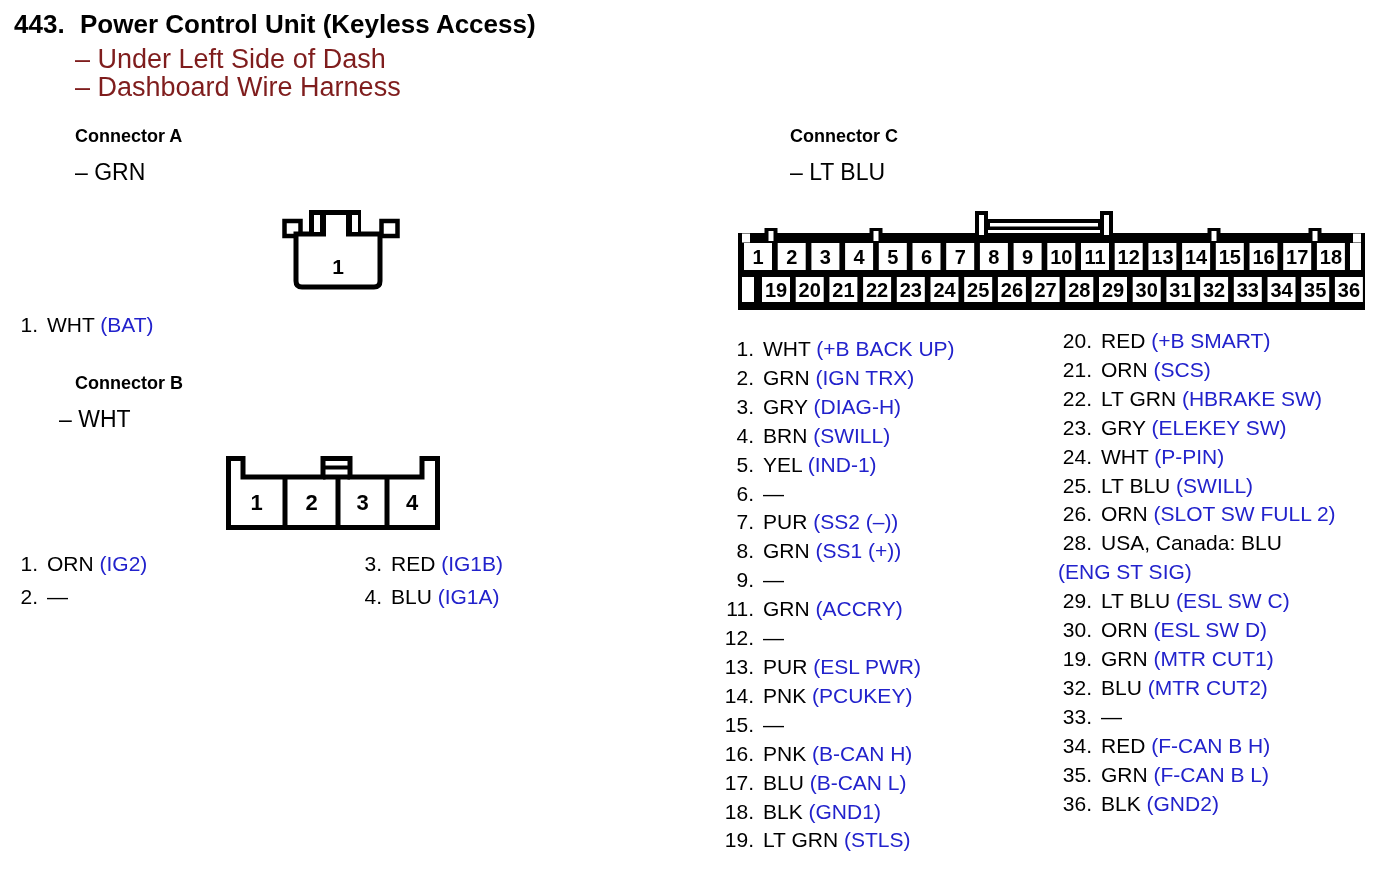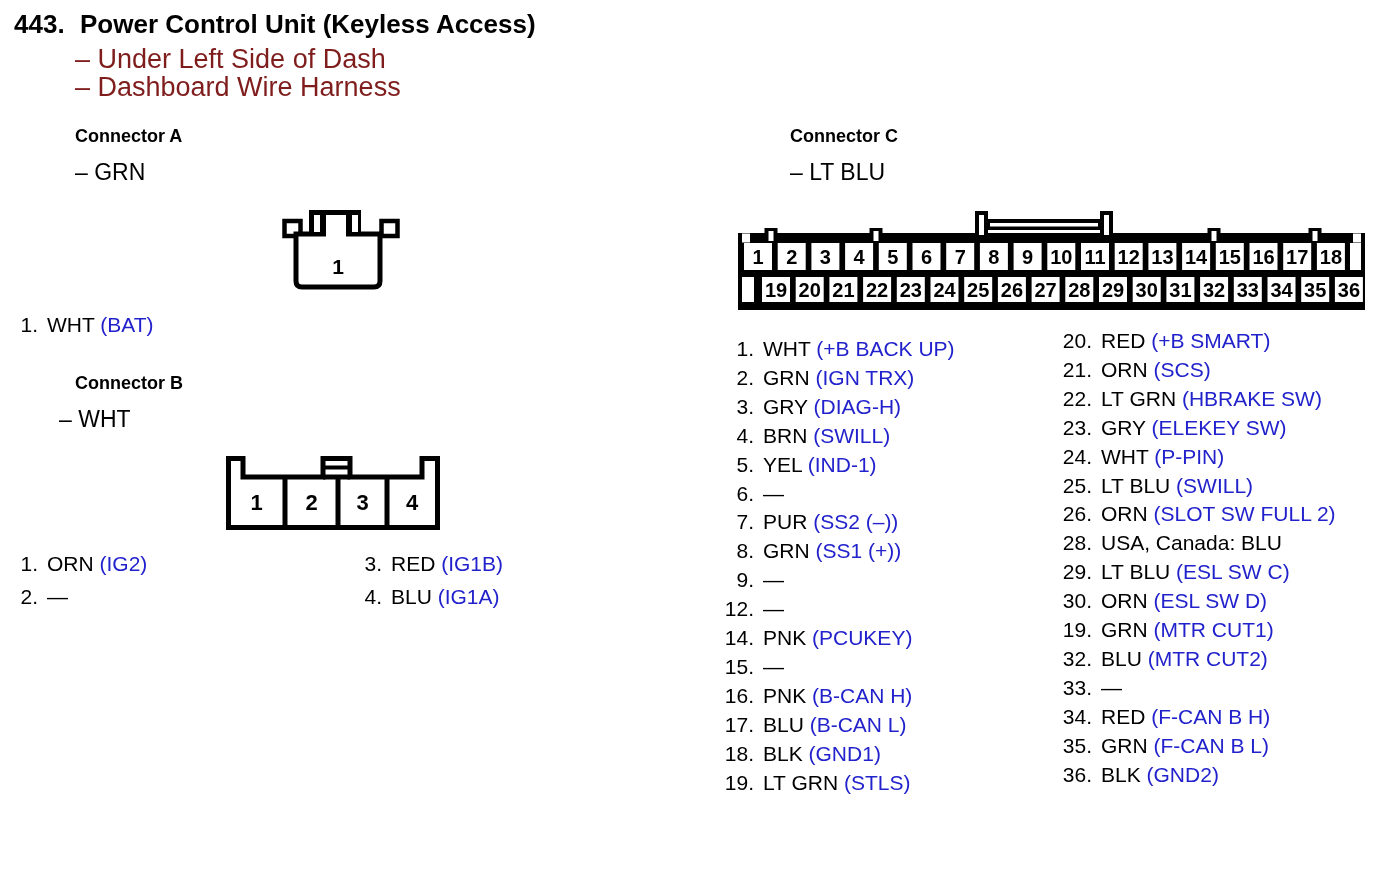--- a/index.html
+++ b/index.html
@@ -210,23 +210,25 @@
 
       <div class="pin-row"><span class="pin-num">6.</span><span class="pin-body"><span class="wire">—</span> <span class="sig"></span></span></div>
 
       <div class="pin-row"><span class="pin-num">7.</span><span class="pin-body"><span class="wire">PUR</span> <span class="sig">(SS2 (–))</span></span></div>
 
       <div class="pin-row"><span class="pin-num">8.</span><span class="pin-body"><span class="wire">GRN</span> <span class="sig">(SS1 (+))</span></span></div>
 
       <div class="pin-row"><span class="pin-num">9.</span><span class="pin-body"><span class="wire">—</span> <span class="sig"></span></span></div>
 
 
+      <div class="pin-row"><span class="pin-num">11.</span><span class="pin-body"><span class="wire">GRN</span> <span class="sig">(ACCRY)</span></span></div>
 
       <div class="pin-row"><span class="pin-num">12.</span><span class="pin-body"><span class="wire">—</span> <span class="sig"></span></span></div>
 
+      <div class="pin-row"><span class="pin-num">13.</span><span class="pin-body"><span class="wire">PUR</span> <span class="sig">(ESL PWR)</span></span></div>
 
       <div class="pin-row"><span class="pin-num">14.</span><span class="pin-body"><span class="wire">PNK</span> <span class="sig">(PCUKEY)</span></span></div>
 
       <div class="pin-row"><span class="pin-num">15.</span><span class="pin-body"><span class="wire">—</span> <span class="sig"></span></span></div>
 
       <div class="pin-row"><span class="pin-num">16.</span><span class="pin-body"><span class="wire">PNK</span> <span class="sig">(B-CAN H)</span></span></div>
 
       <div class="pin-row"><span class="pin-num">17.</span><span class="pin-body"><span class="wire">BLU</span> <span class="sig">(B-CAN L)</span></span></div>
 
       <div class="pin-row"><span class="pin-num">18.</span><span class="pin-body"><span class="wire">BLK</span> <span class="sig">(GND1)</span></span></div>
@@ -243,21 +245,21 @@
 
       <div class="pin-row"><span class="pin-num">23.</span><span class="pin-body"><span class="wire">GRY</span> <span class="sig">(ELEKEY SW)</span></span></div>
 
       <div class="pin-row"><span class="pin-num">24.</span><span class="pin-body"><span class="wire">WHT</span> <span class="sig">(P-PIN)</span></span></div>
 
       <div class="pin-row"><span class="pin-num">25.</span><span class="pin-body"><span class="wire">LT BLU</span> <span class="sig">(SWILL)</span></span></div>
 
       <div class="pin-row"><span class="pin-num">26.</span><span class="pin-body"><span class="wire">ORN</span> <span class="sig">(SLOT SW FULL 2)</span></span></div>
 
 
-      <div class="pin-row"><span class="pin-num">28.</span><span class="pin-body"><span class="wire">USA, Canada: BLU</span> <span class="sig"></span></span></div>
+      <div class="pin-row"><span class="pin-num">28.</span><span class="pin-body"><span class="wire">USA, Canada: BLU</span> <span class="sig"></span><span class="pin-sig2">(ENG ST SIG)</span></span></div>
 
       <div class="pin-row"><span class="pin-num">29.</span><span class="pin-body"><span class="wire">LT BLU</span> <span class="sig">(ESL SW C)</span></span></div>
 
       <div class="pin-row"><span class="pin-num">30.</span><span class="pin-body"><span class="wire">ORN</span> <span class="sig">(ESL SW D)</span></span></div>
 
       <div class="pin-row"><span class="pin-num">19.</span><span class="pin-body"><span class="wire">GRN</span> <span class="sig">(MTR CUT1)</span></span></div>
 
       <div class="pin-row"><span class="pin-num">32.</span><span class="pin-body"><span class="wire">BLU</span> <span class="sig">(MTR CUT2)</span></span></div>
 
       <div class="pin-row"><span class="pin-num">33.</span><span class="pin-body"><span class="wire">—</span> <span class="sig"></span></span></div>

